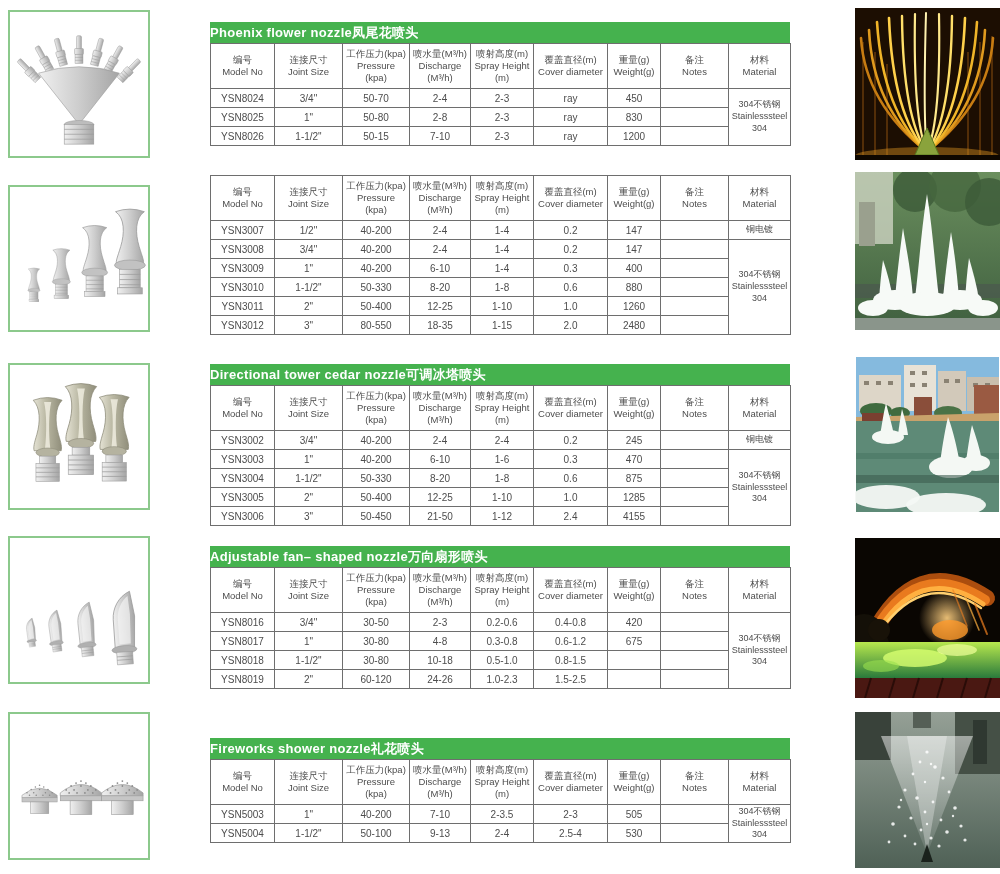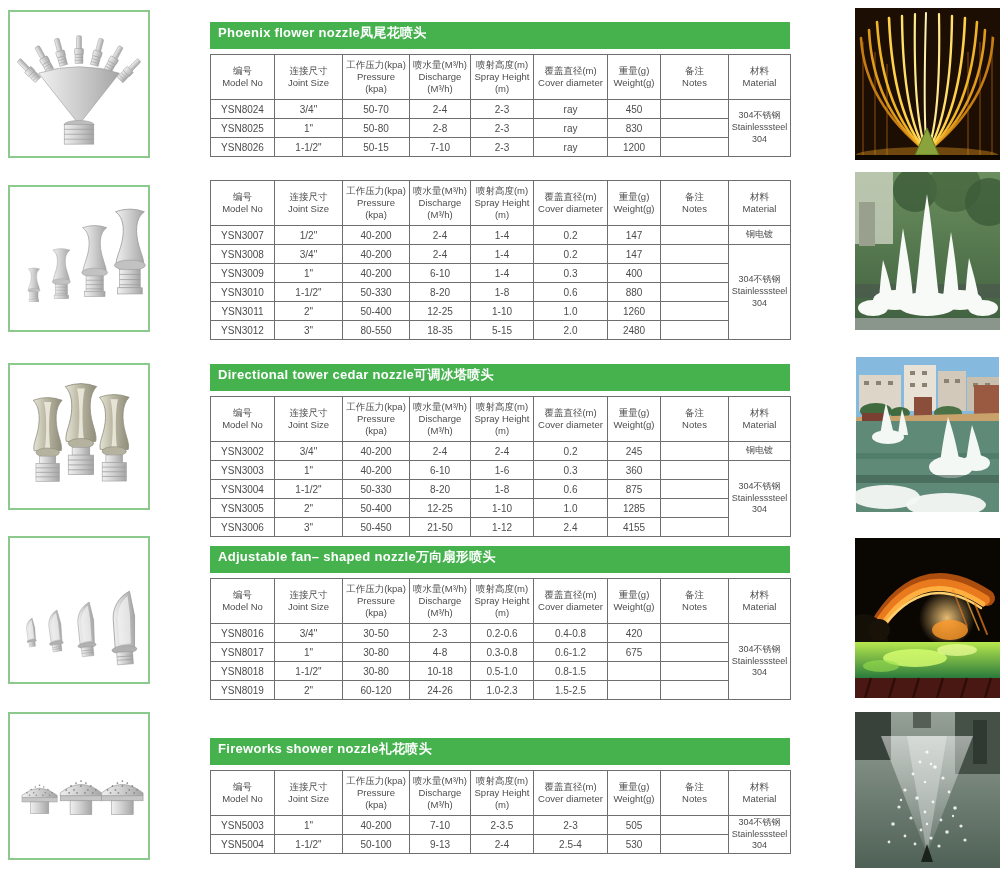--- a/index.html
+++ b/index.html
@@ -11,25 +11,25 @@
   .left-box{
     position:absolute;left:8px;width:142px;border:2px solid #8cc98c;
     background:#fff;display:flex;align-items:center;justify-content:center;
     box-sizing:border-box;
   }
   .lb1{top:10px;height:148px}.lb2{top:185px;height:147px}.lb3{top:363px;height:147px}
   .lb4{top:536px;height:148px}.lb5{top:712px;height:148px}
   .mid{position:absolute;left:210px;width:580px;}
   .md1{top:22px}.md2{top:175px}.md3{top:364px}.md4{top:546px}.md5{top:738px}
   .bar{
-    height:27px;background:#45b24e;color:#ffffff;font-weight:bold;
-    font-size:13px;line-height:21px;padding-left:8px;box-sizing:border-box;
+    height:21px;background:#45b24e;color:#ffffff;font-weight:bold;
+    font-size:13px;line-height:21px;padding-left:0;box-sizing:border-box;
     letter-spacing:.3px;
   }
-  table{border-collapse:collapse;width:580px;margin-top:5px;table-layout:fixed;}
+  table{border-collapse:collapse;width:580px;table-layout:fixed;}
   th,td{border:1px solid #6e6e6e;text-align:center;vertical-align:middle;padding:0 1px;}
   th{font-weight:normal;font-size:9.5px;line-height:1.25;height:44px;color:#4d4d4d;}
   td{font-size:10px;height:18px;color:#4d4d4d;}
   td.mat{font-size:9px;line-height:1.3;white-space:pre-line;}
   .photo{position:absolute;left:855px;width:145px;}
   .ph1{top:8px;height:152px}.ph2{top:172px;height:158px}.ph3{top:357px;height:155px}
   .ph4{top:538px;height:160px}.ph5{top:712px;height:156px}
   .photo svg,.left-box svg{display:block;width:100%;height:100%;}
 </style>
 </head>
@@ -259,21 +259,21 @@
           <td>1-10</td>
           <td>1.0</td>
           <td>1260</td>
           <td></td>
     </tr>
     <tr>
       <td>YSN3012</td>
           <td>3"</td>
           <td>80-550</td>
           <td>18-35</td>
-          <td>5-15</td>
+          <td>1-15</td>
           <td>2.0</td>
           <td>2480</td>
           <td></td>
     </tr>
   </tbody>
     </table>
 </div>
 
 <div class="photo ph2">
   <svg viewBox="0 0 145 158">
@@ -368,21 +368,21 @@
           <td></td>
       <td class="mat">铜电镀</td>
     </tr>
     <tr>
       <td>YSN3003</td>
           <td>1"</td>
           <td>40-200</td>
           <td>6-10</td>
           <td>1-6</td>
           <td>0.3</td>
-          <td>360</td>
+          <td>470</td>
           <td></td>
       <td class="mat" rowspan="4">304不锈钢
 Stainlesssteel
 304</td>
     </tr>
     <tr>
       <td>YSN3004</td>
           <td>1-1/2"</td>
           <td>50-330</td>
           <td>8-20</td>

